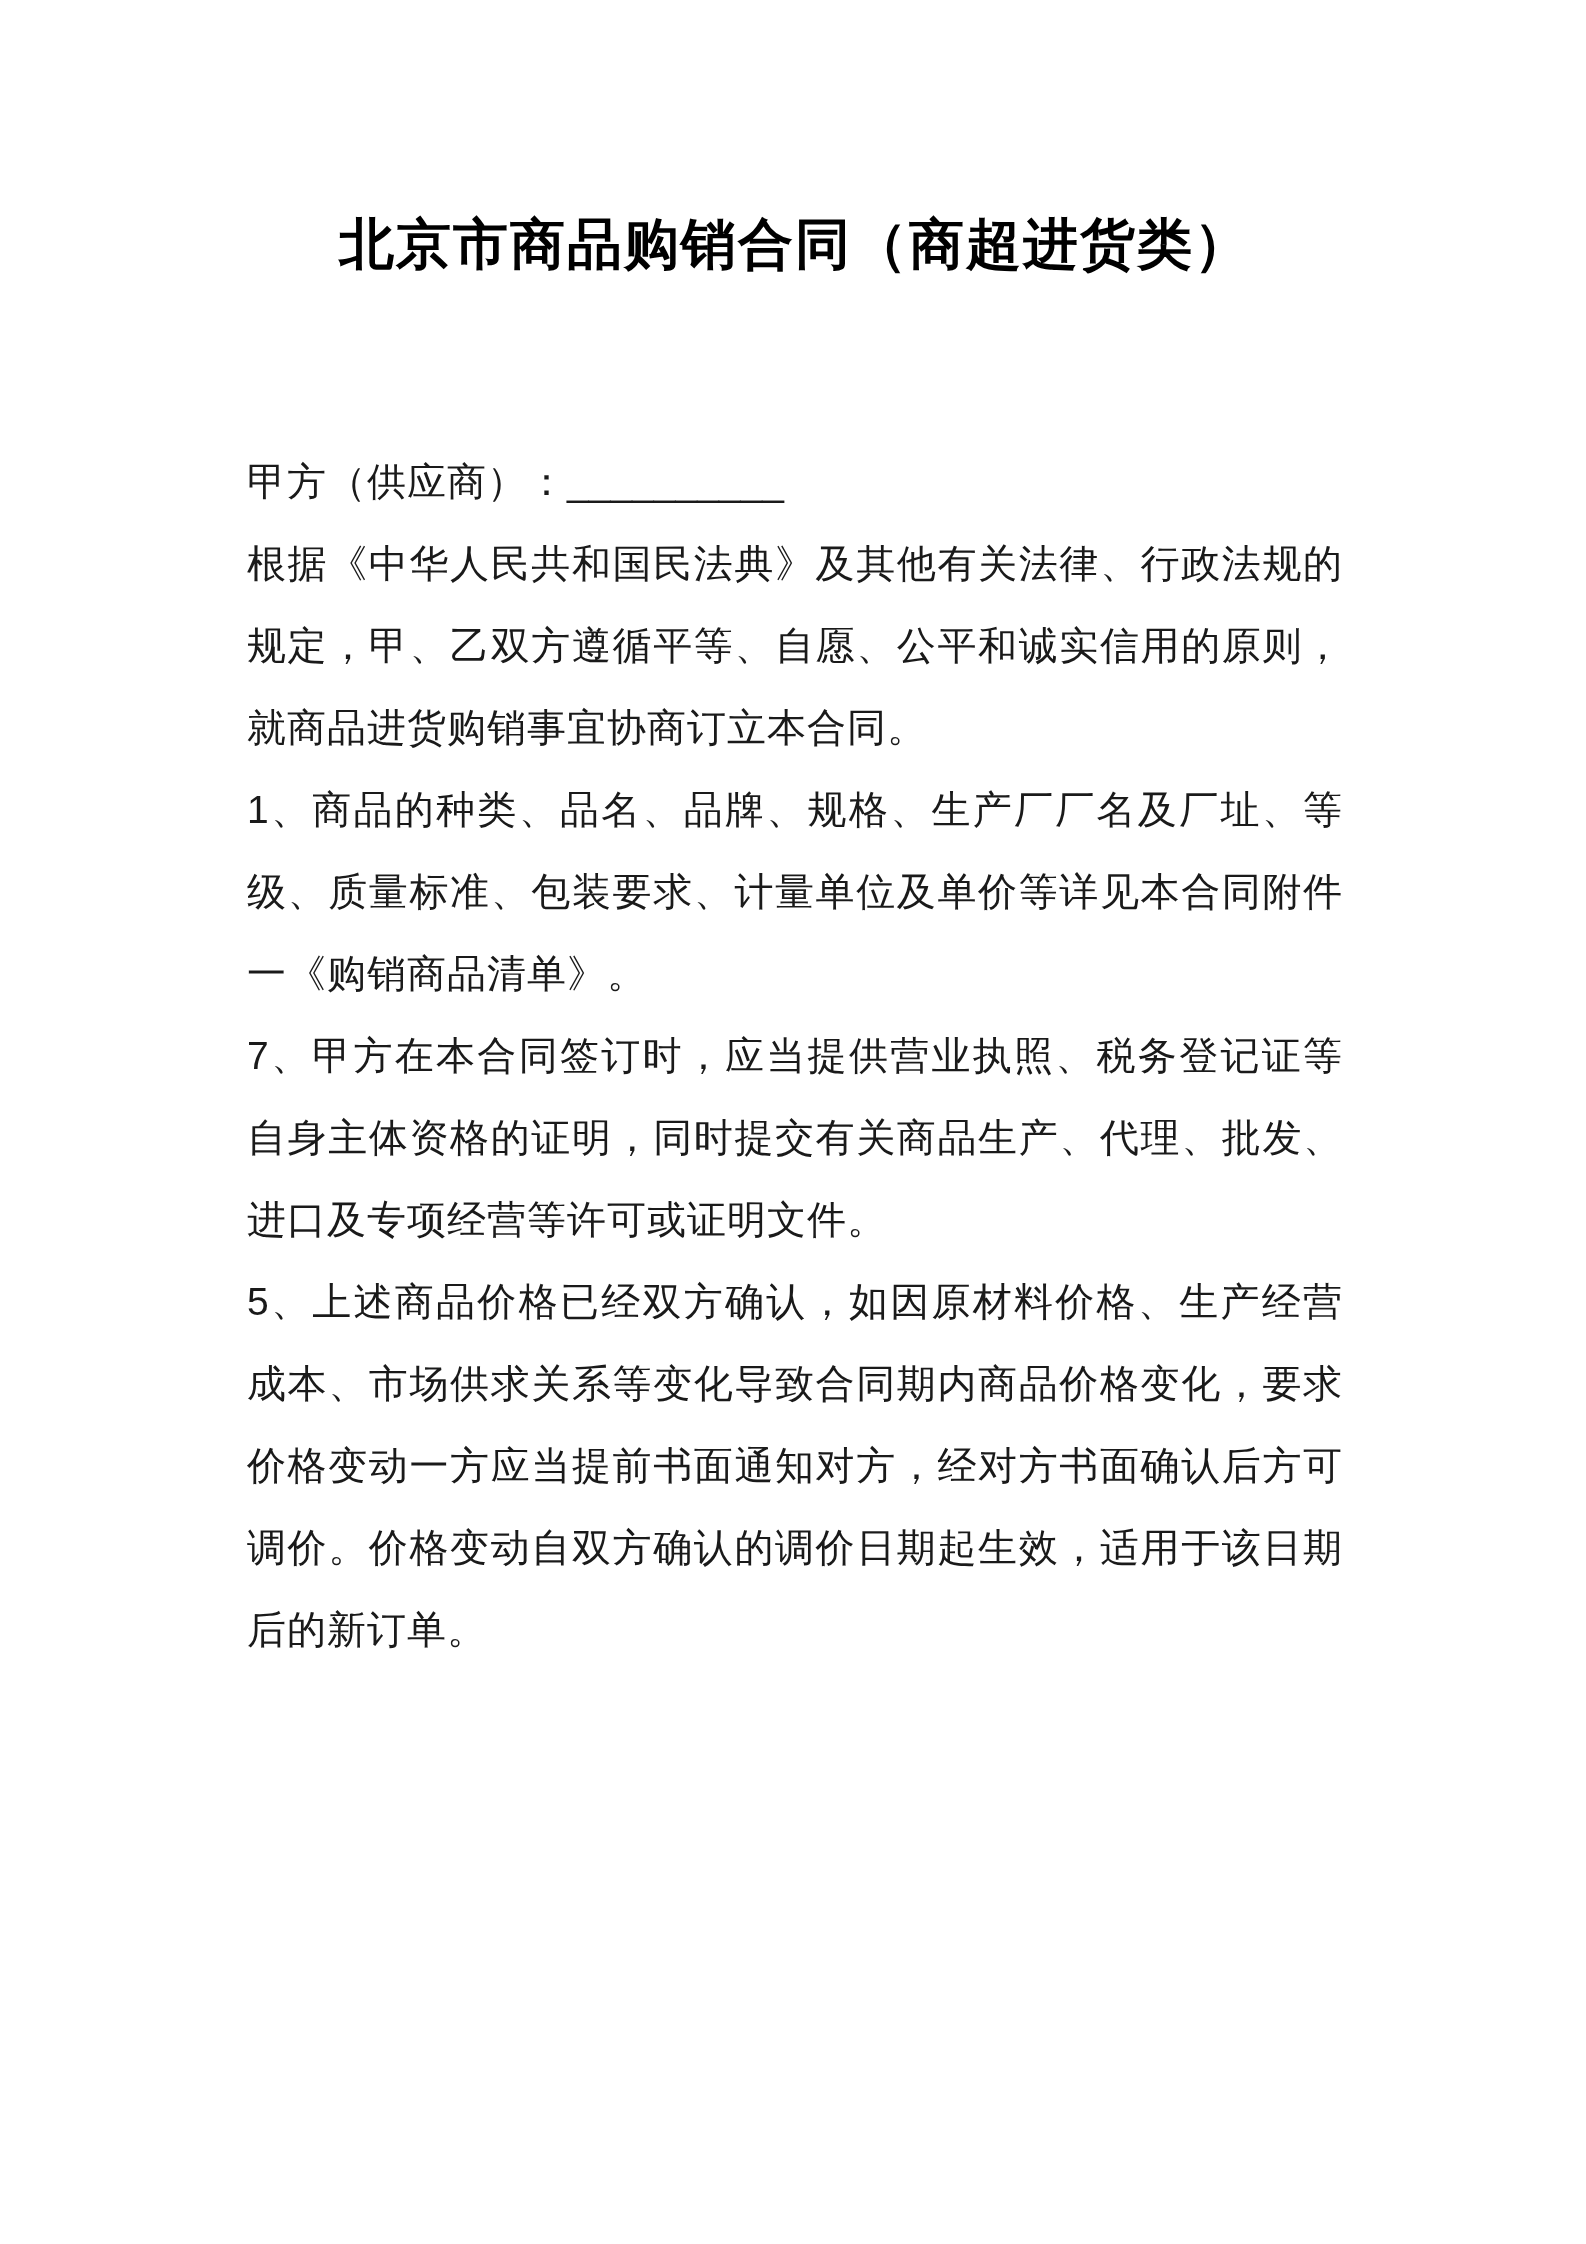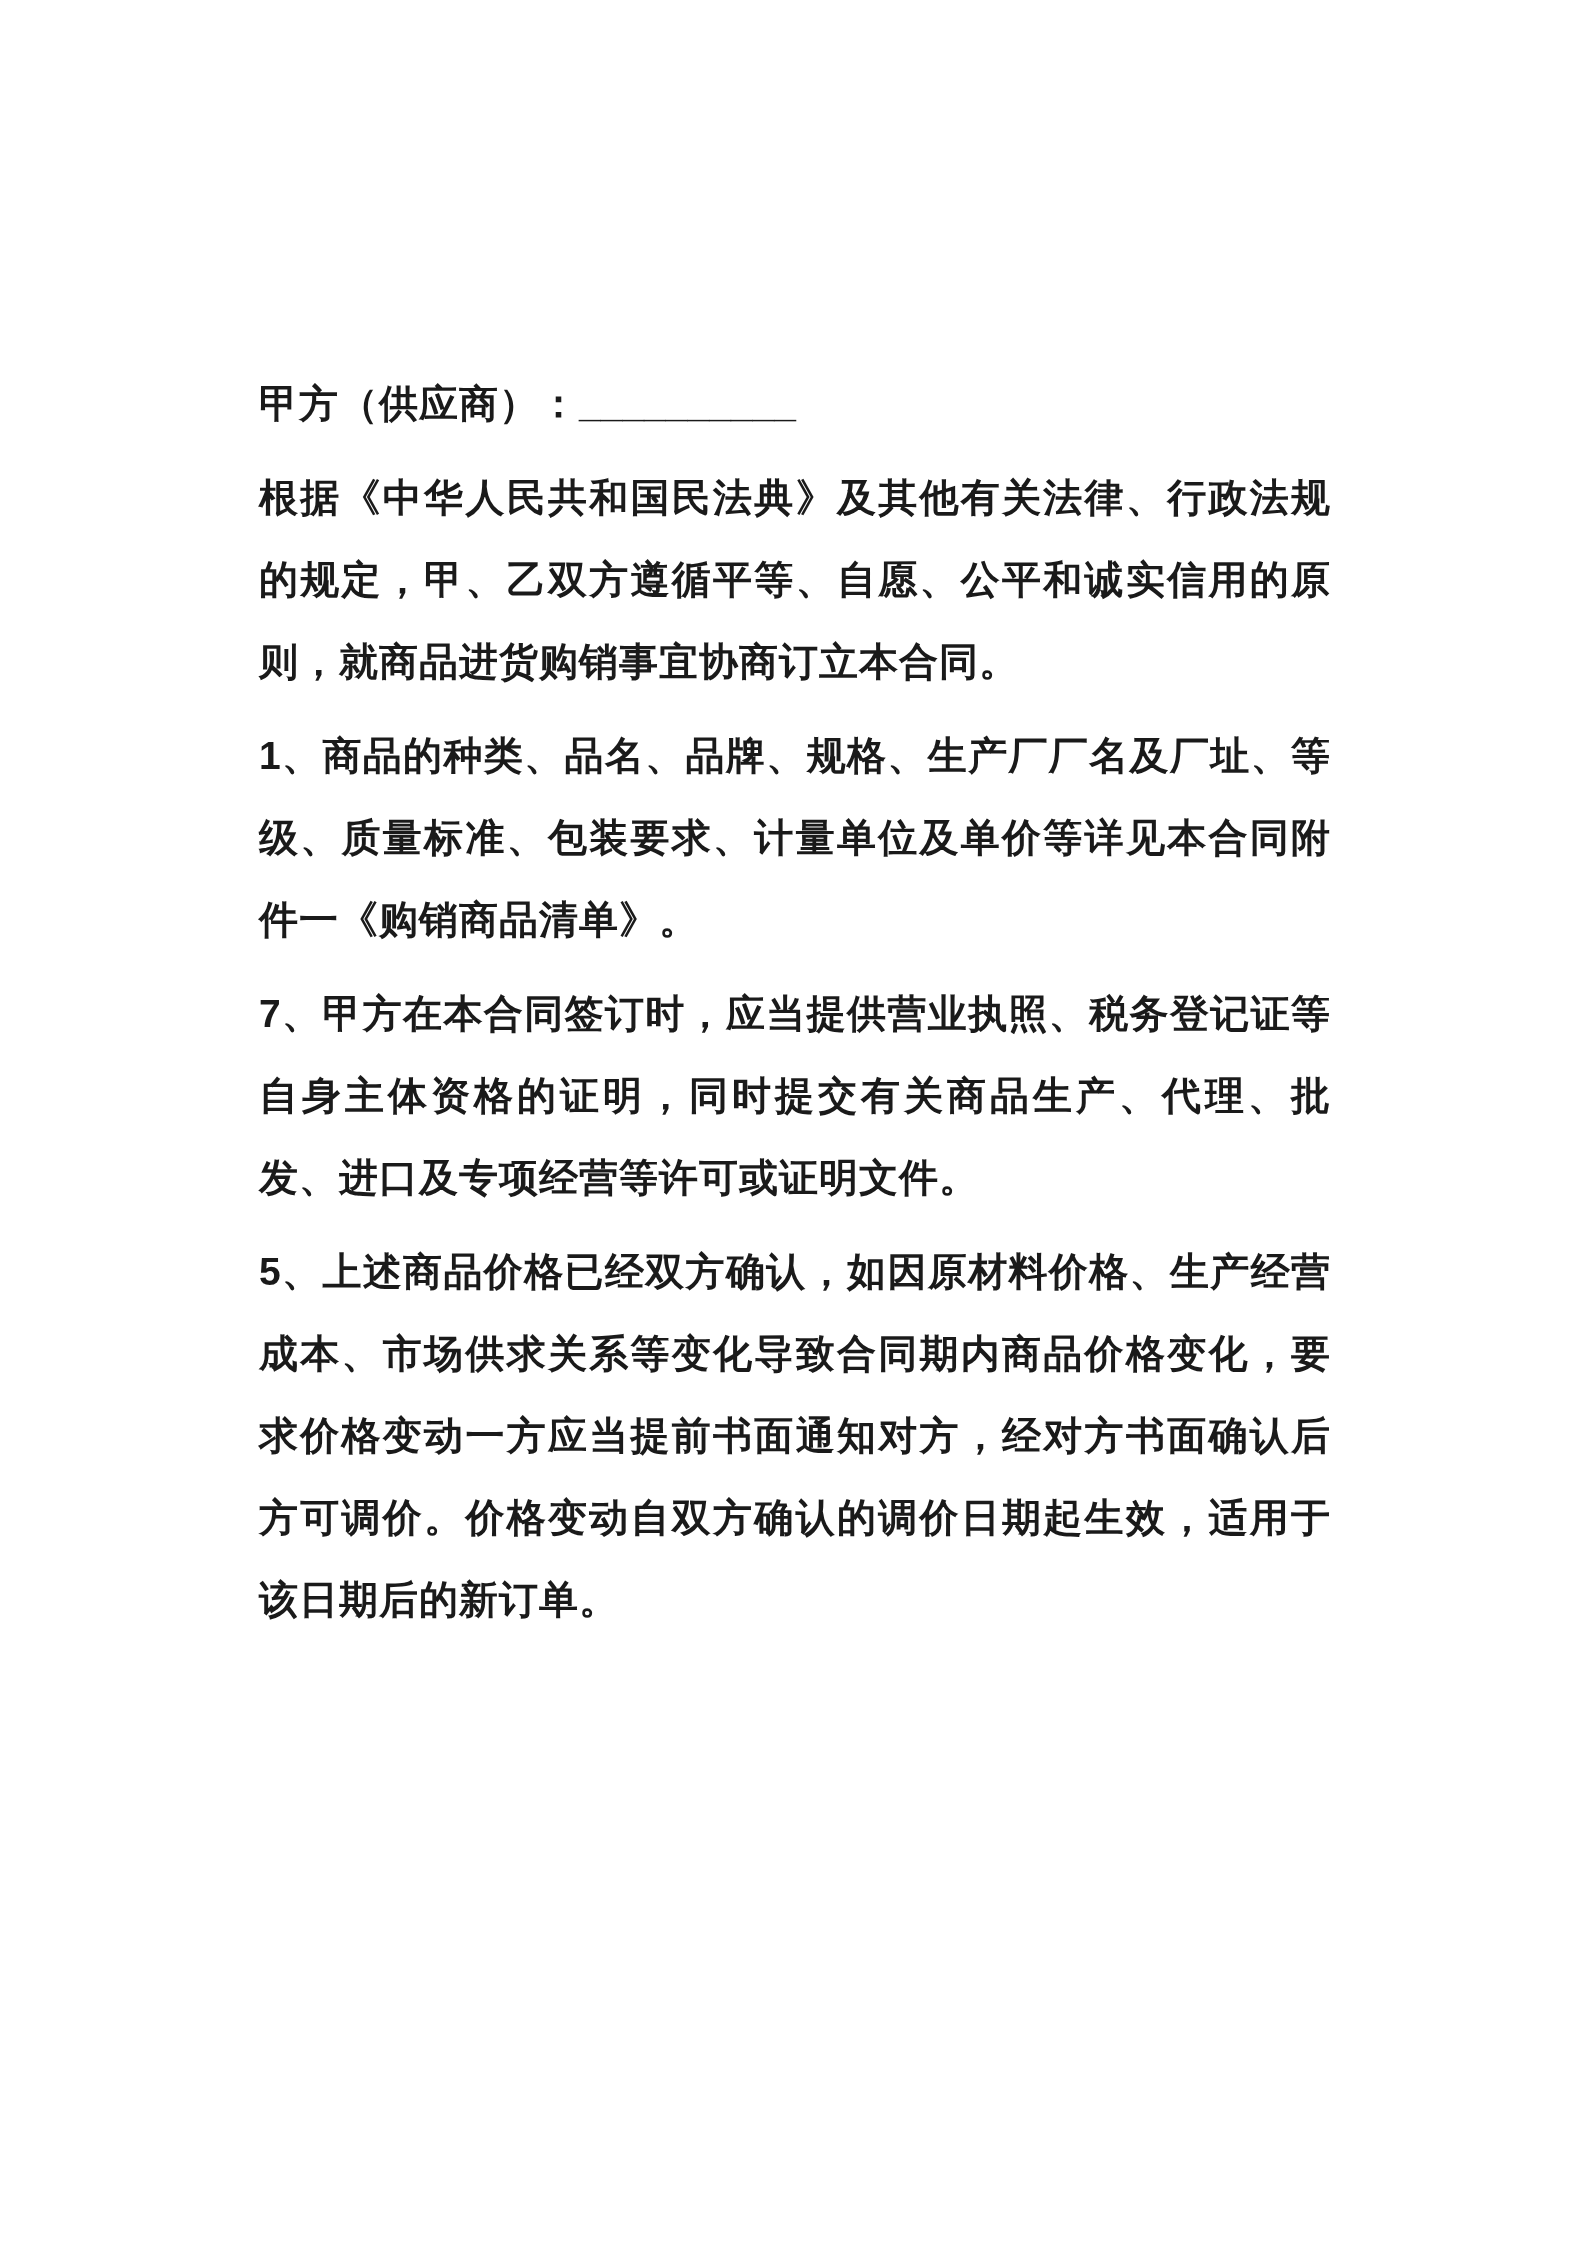--- a/index.html
+++ b/index.html
@@ -31,36 +31,36 @@
   .doc-body {
     margin-top: 158px;
     font-size: 39px;
     line-height: 82px;
     letter-spacing: 1px;
     text-align: justify;
     text-align-last: left;
     word-break: break-all;
   }
   .doc-body p {
-    margin: 12px;
+    margin: 0;
     padding: 0;
-    font-weight: bold;
   }
   .party .blank {
     letter-spacing: 0;
   }
   .section-heading {
     text-align: left;
   }
 </style>
 </head>
 <body>
 
 <div class="page">
 
+  <h1 class="title">北京市商品购销合同（商超进货类）</h1>
 
   <div class="doc-body">
 
     <p class="party"><span>甲方（供应商）：</span><span class="blank">__________</span></p>
 
 
     <p>根据《中华人民共和国民法典》及其他有关法律、行政法规的规定，甲、乙双方遵循平等、自愿、公平和诚实信用的原则，就商品进货购销事宜协商订立本合同。</p>
 
 
 

